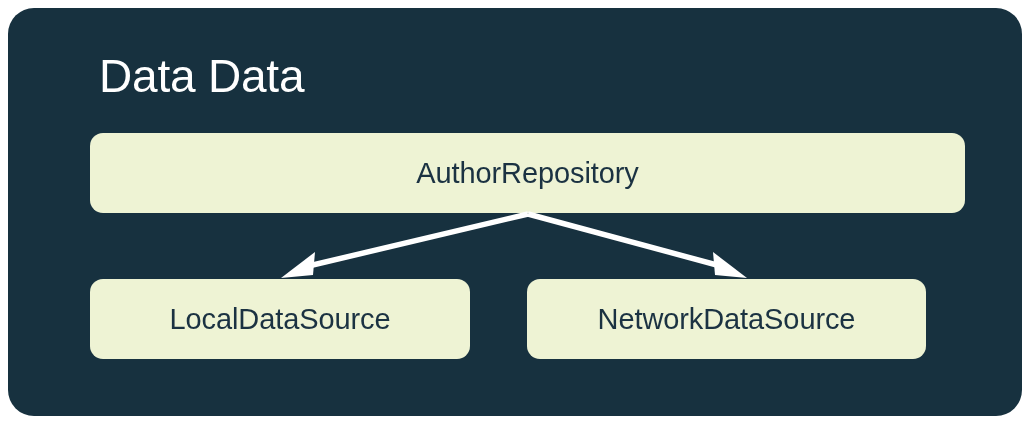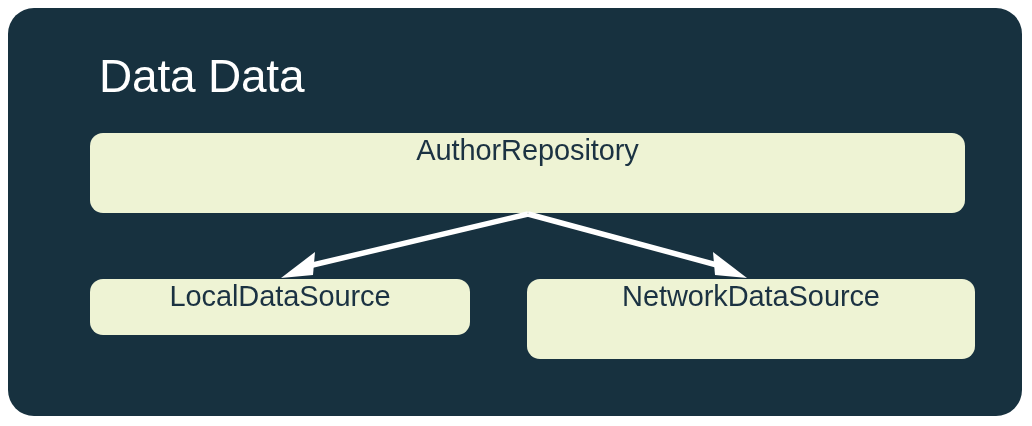--- a/index.html
+++ b/index.html
@@ -46,20 +46,21 @@
     white-space: nowrap;
     user-select: none;
   }
 
   
   .node {
     position: absolute;
     background: #eef3d4;
     border-radius: 13px;
     display: flex;
+    align-items: center;
     justify-content: center;
     box-sizing: border-box;
   }
   .node-label {
     font-size: 29px;
     line-height: 34px;
     font-weight: 400;
     color: #1b3242;
     letter-spacing: -0.1px;
     white-space: nowrap;
@@ -69,26 +70,26 @@
   .node-repository {
     left: 90px;
     top: 133px;
     width: 875px;
     height: 80px;
   }
   .node-local {
     left: 90px;
     top: 279px;
     width: 380px;
-    height: 56px;
+    height: 80px;
   }
   .node-network {
     left: 527px;
     top: 279px;
-    width: 448px;
+    width: 399px;
     height: 80px;
   }
 
   
   .edges {
     position: absolute;
     left: 0;
     top: 0;
     width: 1032px;
     height: 426px;

